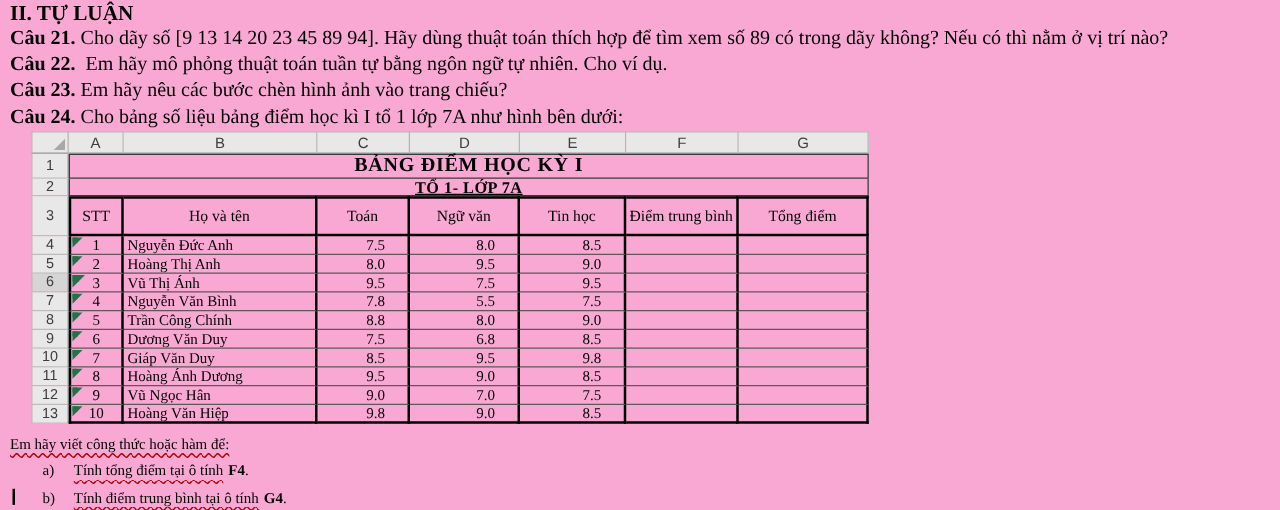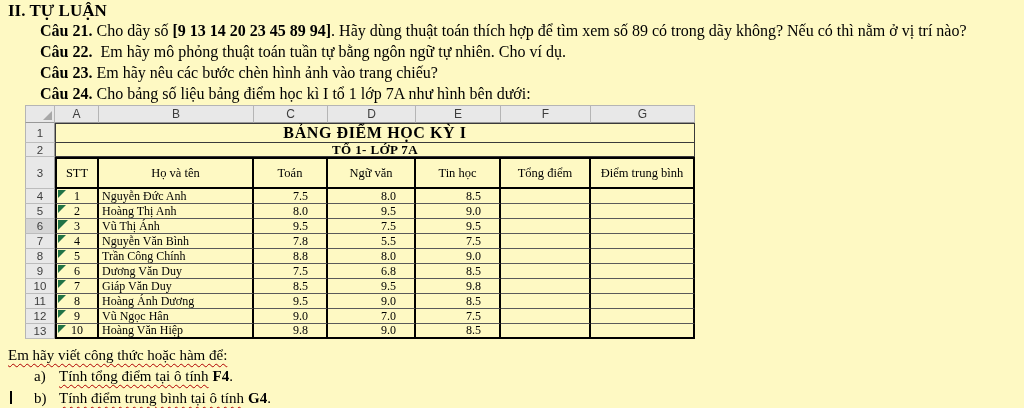--- a/index.html
+++ b/index.html
@@ -1,25 +1,25 @@
 <!DOCTYPE html>
 <html><head>
 <meta charset="utf-8">
 <style>
   * { margin:0; padding:0; box-sizing:border-box; }
   html,body { background:#fff; }
   .page {
-    position:relative; width:1024px; height:408px; background:#fef9c3;
+    position:relative; width:1024px; height:408px; background:#f9a8d4;
     font-family:"Liberation Serif", serif; color:#000; overflow:hidden;
   }
   .doc { padding:2px 8px 0 8px; }
   .section-title { font-weight:bold; font-size:17px; line-height:18px; }
   .question { font-size:16px; line-height:21px; white-space:pre-wrap; }
-  .q-label { font-weight:bold;margin-left:32px; }
-  .q-bold  { font-weight:bold; }
+  .q-label { font-weight:bold; }
+  .q-bold  { font-weight:normal; }
 
   
   .sheet { margin-left:25px; margin-top:1px; width:672px; }
   .grid {
     display:grid;
     grid-template-columns:30px 44px 155px 74px 88px 85px 90px 104px;
     grid-template-rows:18px 20px 14px 32px;
     grid-auto-rows:15px;
     width:670px;
     font-family:"Liberation Serif", serif;
@@ -41,21 +41,21 @@
     border-left:1px solid #b5b5b5; border-right:1px solid #989898; border-bottom:1px solid #bcbcbc;
     display:flex; align-items:center; justify-content:center;
   }
   .rowhdr.active { background:#d5d5d5; }
   .title-cell {
     grid-column:2 / 9; font-weight:bold;
     display:flex; align-items:center; justify-content:center;
     border-left:1px solid #3a3a3a; border-right:1px solid #3a3a3a;
   }
   .title-1 { font-size:16px; letter-spacing:0.6px; border-top:1px solid #3a3a3a; border-bottom:1px solid #3a3a3a; }
-  .title-2 { font-size:13px; letter-spacing:0.4px; border-bottom:1px solid #3a3a3a; }
+  .title-2 { font-size:13px; letter-spacing:0.4px; border-bottom:1px solid #3a3a3a;text-decoration:underline; }
   .h3cell {
     font-weight:normal; font-size:12.5px; line-height:1.12; text-align:center;
     border-top:2px solid #000; border-bottom:2px solid #000; border-right:2px solid #000;
     display:flex; align-items:center; justify-content:center; padding:0 2px;
   }
   .h-first { border-left:2px solid #000; }
   .cell {
     font-size:12px; display:flex; align-items:center;
     border-right:2px solid #000; border-bottom:1px solid #5a5a5a;
     overflow:hidden; white-space:nowrap;
@@ -64,21 +64,21 @@
   .c-name { padding-left:3px;text-align:center; }
   .c-num  { justify-content:flex-end; padding-right:18px; }
   .bottom { border-bottom:2px solid #000; }
   .err-tri {
     position:absolute; left:1px; top:1px; width:0; height:0;
     border:4px solid transparent; border-top-color:#217346; border-left-color:#217346;
   }
   .big-mark .err-tri { border-width:5px; }
 
   
-  .footer { padding:6px 8px 0 8px; font-size:15px; }
+  .footer { padding:6px 8px 0 8px; font-size:12px; }
   .intro { line-height:21px; }
   .wavy {
     text-decoration:underline; text-decoration-style:wavy;
     text-decoration-color:#b00000; text-decoration-thickness:1px;
     text-underline-offset:3px;
   }
   .fitem { line-height:21.5px; margin-left:26px;font-family:Liberation Serif, serif; }
   .f-label { display:inline-block; width:25px; }
   .f-bold { font-weight:bold; margin-left:4px; }
   .cursor-mark { position:absolute; left:10px; top:391px; width:2px; height:13px; background:#000; }
@@ -118,22 +118,22 @@
 
       <div class="rowhdr">2</div>
       <div class="title-cell title-2">TỔ 1- LỚP 7A</div>
 
       <div class="rowhdr">3</div>
       <div class="h3cell h-first">STT</div>
       <div class="h3cell">Họ và tên</div>
       <div class="h3cell">Toán</div>
       <div class="h3cell">Ngữ văn</div>
       <div class="h3cell">Tin học</div>
+      <div class="h3cell">Điểm trung bình</div>
       <div class="h3cell">Tổng điểm</div>
-      <div class="h3cell">Điểm trung bình</div>
 
   <div class="srow" style="display:contents">
     <div class="rowhdr">4</div>
     <div class="cell c-stt">
             <span class="err-tri"></span>
             <span>1</span>
           </div>
     <div class="cell c-name">Nguyễn Đức Anh</div>
     <div class="cell c-num">7.5</div>
     <div class="cell c-num">8.0</div>

